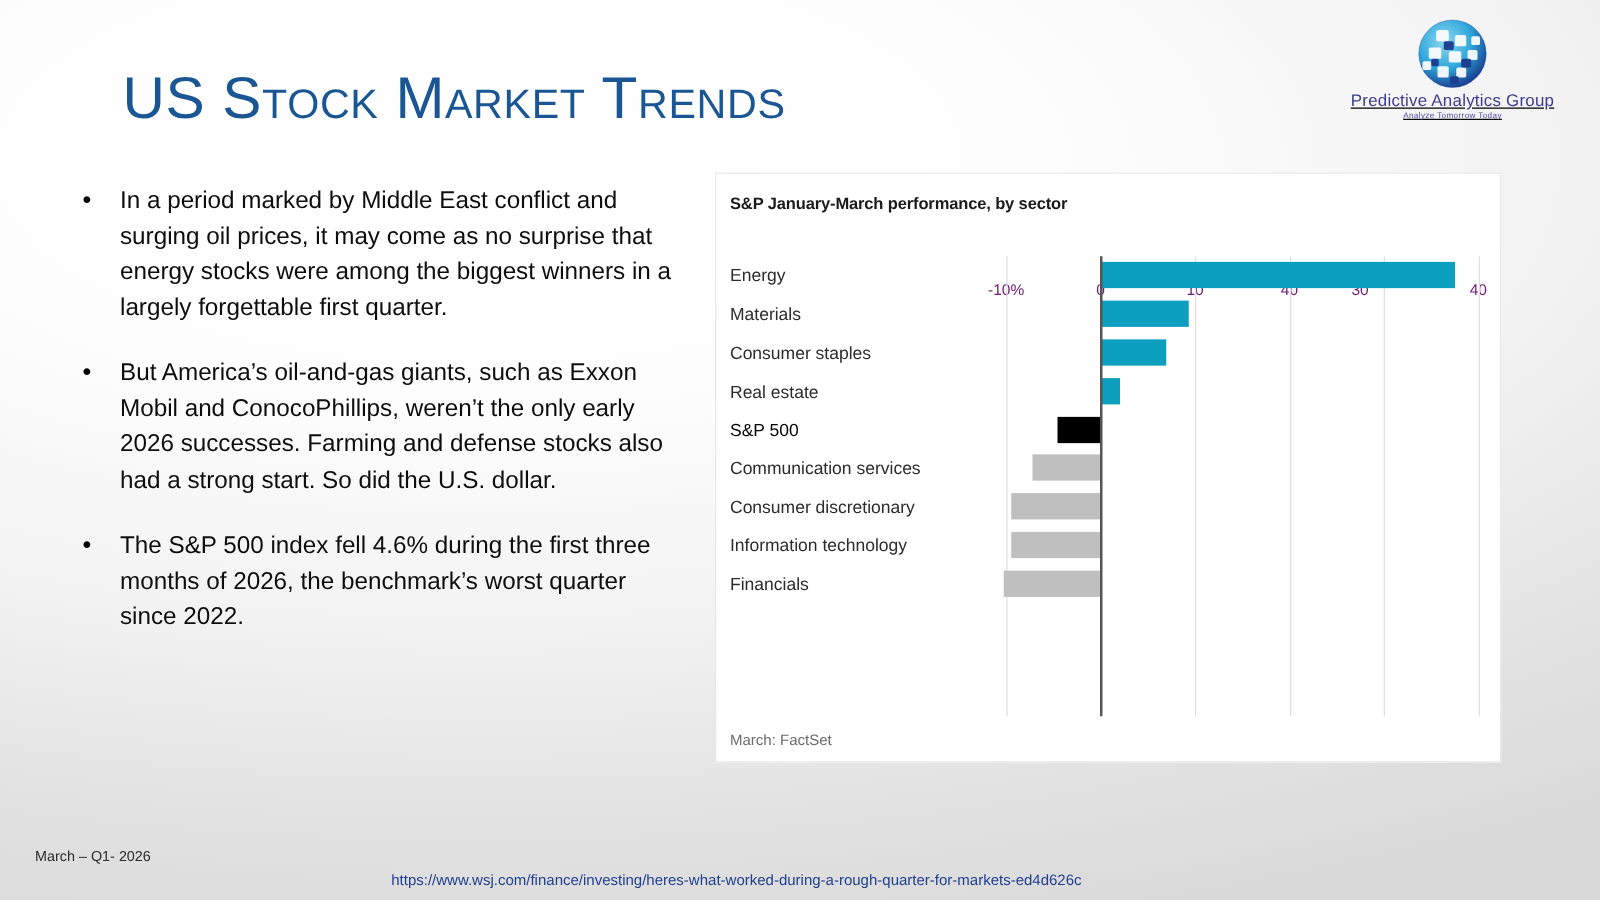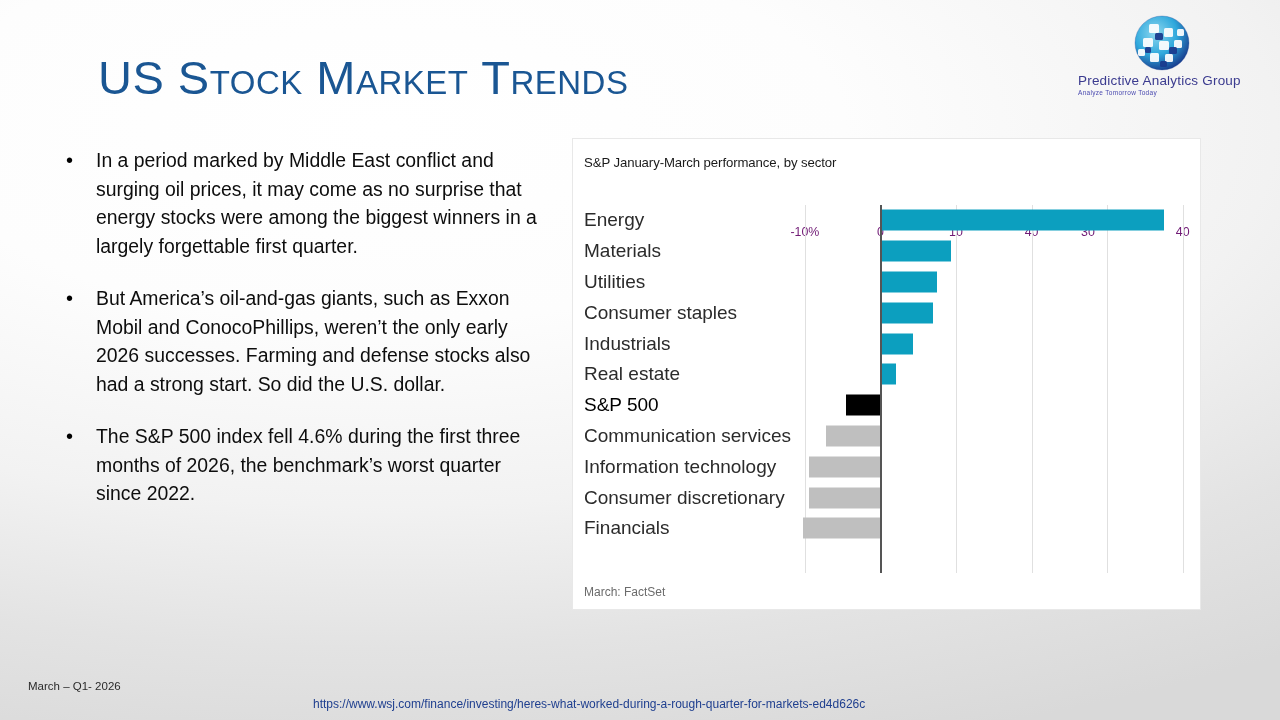--- a/index.html
+++ b/index.html
@@ -31,21 +31,22 @@
     letter-spacing: 0.5px;
     font-variant: small-caps;
     white-space: nowrap;
   }
 
   
   .logo {
     position: absolute;
     right: 34px; top: 14px;
     width: 168px; height: 88px;
-    text-align: left;
+    text-align: center;
+    text-decoration: underline;
   }
   .logo-globe { display:block; margin: 0 auto; }
   .logo-name {
     font-family: "Liberation Sans", sans-serif;
     font-size: 13.5px;
     color: #3b3b8f;
     letter-spacing: 0.2px;
     margin-top: 1px;
     white-space: nowrap;
   }
@@ -88,21 +89,21 @@
     left: 572px; top: 138px;
     width: 629px; height: 472px;
     background: #ffffff;
     border: 1px solid #e8e8e8;
     box-sizing: border-box;
   }
   .chart-title {
     position: absolute;
     left: 11px; top: 16px;
     font-size: 13.2px;
-    font-weight: normal;
+    font-weight: bold;
     color: #1a1a1a;
     letter-spacing: -0.1px;
     white-space: nowrap;
   }
   .chart-source {
     position: absolute;
     left: 11px; bottom: 10px;
     font-size: 12px;
     color: #6b6b6b;
   }
@@ -143,21 +144,21 @@
   }
   .row {
     position: relative;
     height: 30.8px;
   }
   .row-label {
     position: absolute;
     left: 4px;
     top: 50%;
     transform: translateY(-50%);
-    font-size: 19px;
+    font-size: 14px;
     color: #2b2b2b;
     white-space: nowrap;
   }
   .row.highlight .row-label { font-weight: normal; color: #000; }
   .bar {
     position: absolute;
     top: 50%;
     transform: translateY(-50%);
     height: 21px;
   }
@@ -257,50 +258,42 @@
       <div class="rows" id="rows">
           <div class="row">
             <div class="row-label">Energy</div>
             <div class="bar" title="Energy: 37.5" style="left: 300.444px; width: 283.333px; background: rgb(12, 159, 191);"></div>
           </div>
           <div class="row">
             <div class="row-label">Materials</div>
             <div class="bar" title="Materials: 9.3" style="left: 300.444px; width: 70.2667px; background: rgb(12, 159, 191);"></div>
           </div>
           <div class="row">
-            <div class="row-label">Utilities</div>
-            <div class="bar" title="Utilities: 7.5" style="left: 300.444px; width: 56.6667px; background: rgb(12, 159, 191);"></div>
-          </div>
-          <div class="row">
             <div class="row-label">Consumer staples</div>
             <div class="bar" title="Consumer staples: 7" style="left: 300.444px; width: 52.8889px; background: rgb(12, 159, 191);"></div>
-          </div>
-          <div class="row">
-            <div class="row-label">Industrials</div>
-            <div class="bar" title="Industrials: 4.3" style="left: 300.444px; width: 32.4889px; background: rgb(12, 159, 191);"></div>
           </div>
           <div class="row">
             <div class="row-label">Real estate</div>
             <div class="bar" title="Real estate: 2" style="left: 300.444px; width: 15.1111px; background: rgb(12, 159, 191);"></div>
           </div>
           <div class="row highlight">
             <div class="row-label">S&amp;P 500</div>
             <div class="bar" title="S&amp;P 500: -4.6" style="left: 265.689px; width: 34.7556px; background: rgb(0, 0, 0);"></div>
           </div>
           <div class="row">
             <div class="row-label">Communication services</div>
             <div class="bar" title="Communication services: -7.2" style="left: 246.044px; width: 54.4px; background: rgb(191, 191, 191);"></div>
           </div>
           <div class="row">
+            <div class="row-label">Consumer discretionary</div>
+            <div class="bar" title="Consumer discretionary: -9.5" style="left: 228.667px; width: 71.7778px; background: rgb(191, 191, 191);"></div>
+          </div>
+          <div class="row">
             <div class="row-label">Information technology</div>
             <div class="bar" title="Information technology: -9.4" style="left: 229.422px; width: 71.0222px; background: rgb(191, 191, 191);"></div>
-          </div>
-          <div class="row">
-            <div class="row-label">Consumer discretionary</div>
-            <div class="bar" title="Consumer discretionary: -9.5" style="left: 228.667px; width: 71.7778px; background: rgb(191, 191, 191);"></div>
           </div>
           <div class="row">
             <div class="row-label">Financials</div>
             <div class="bar" title="Financials: -10.2" style="left: 223.378px; width: 77.0667px; background: rgb(191, 191, 191);"></div>
           </div>
         </div>
     </div>
     <div class="chart-source">March: FactSet</div>
   </div>
 

